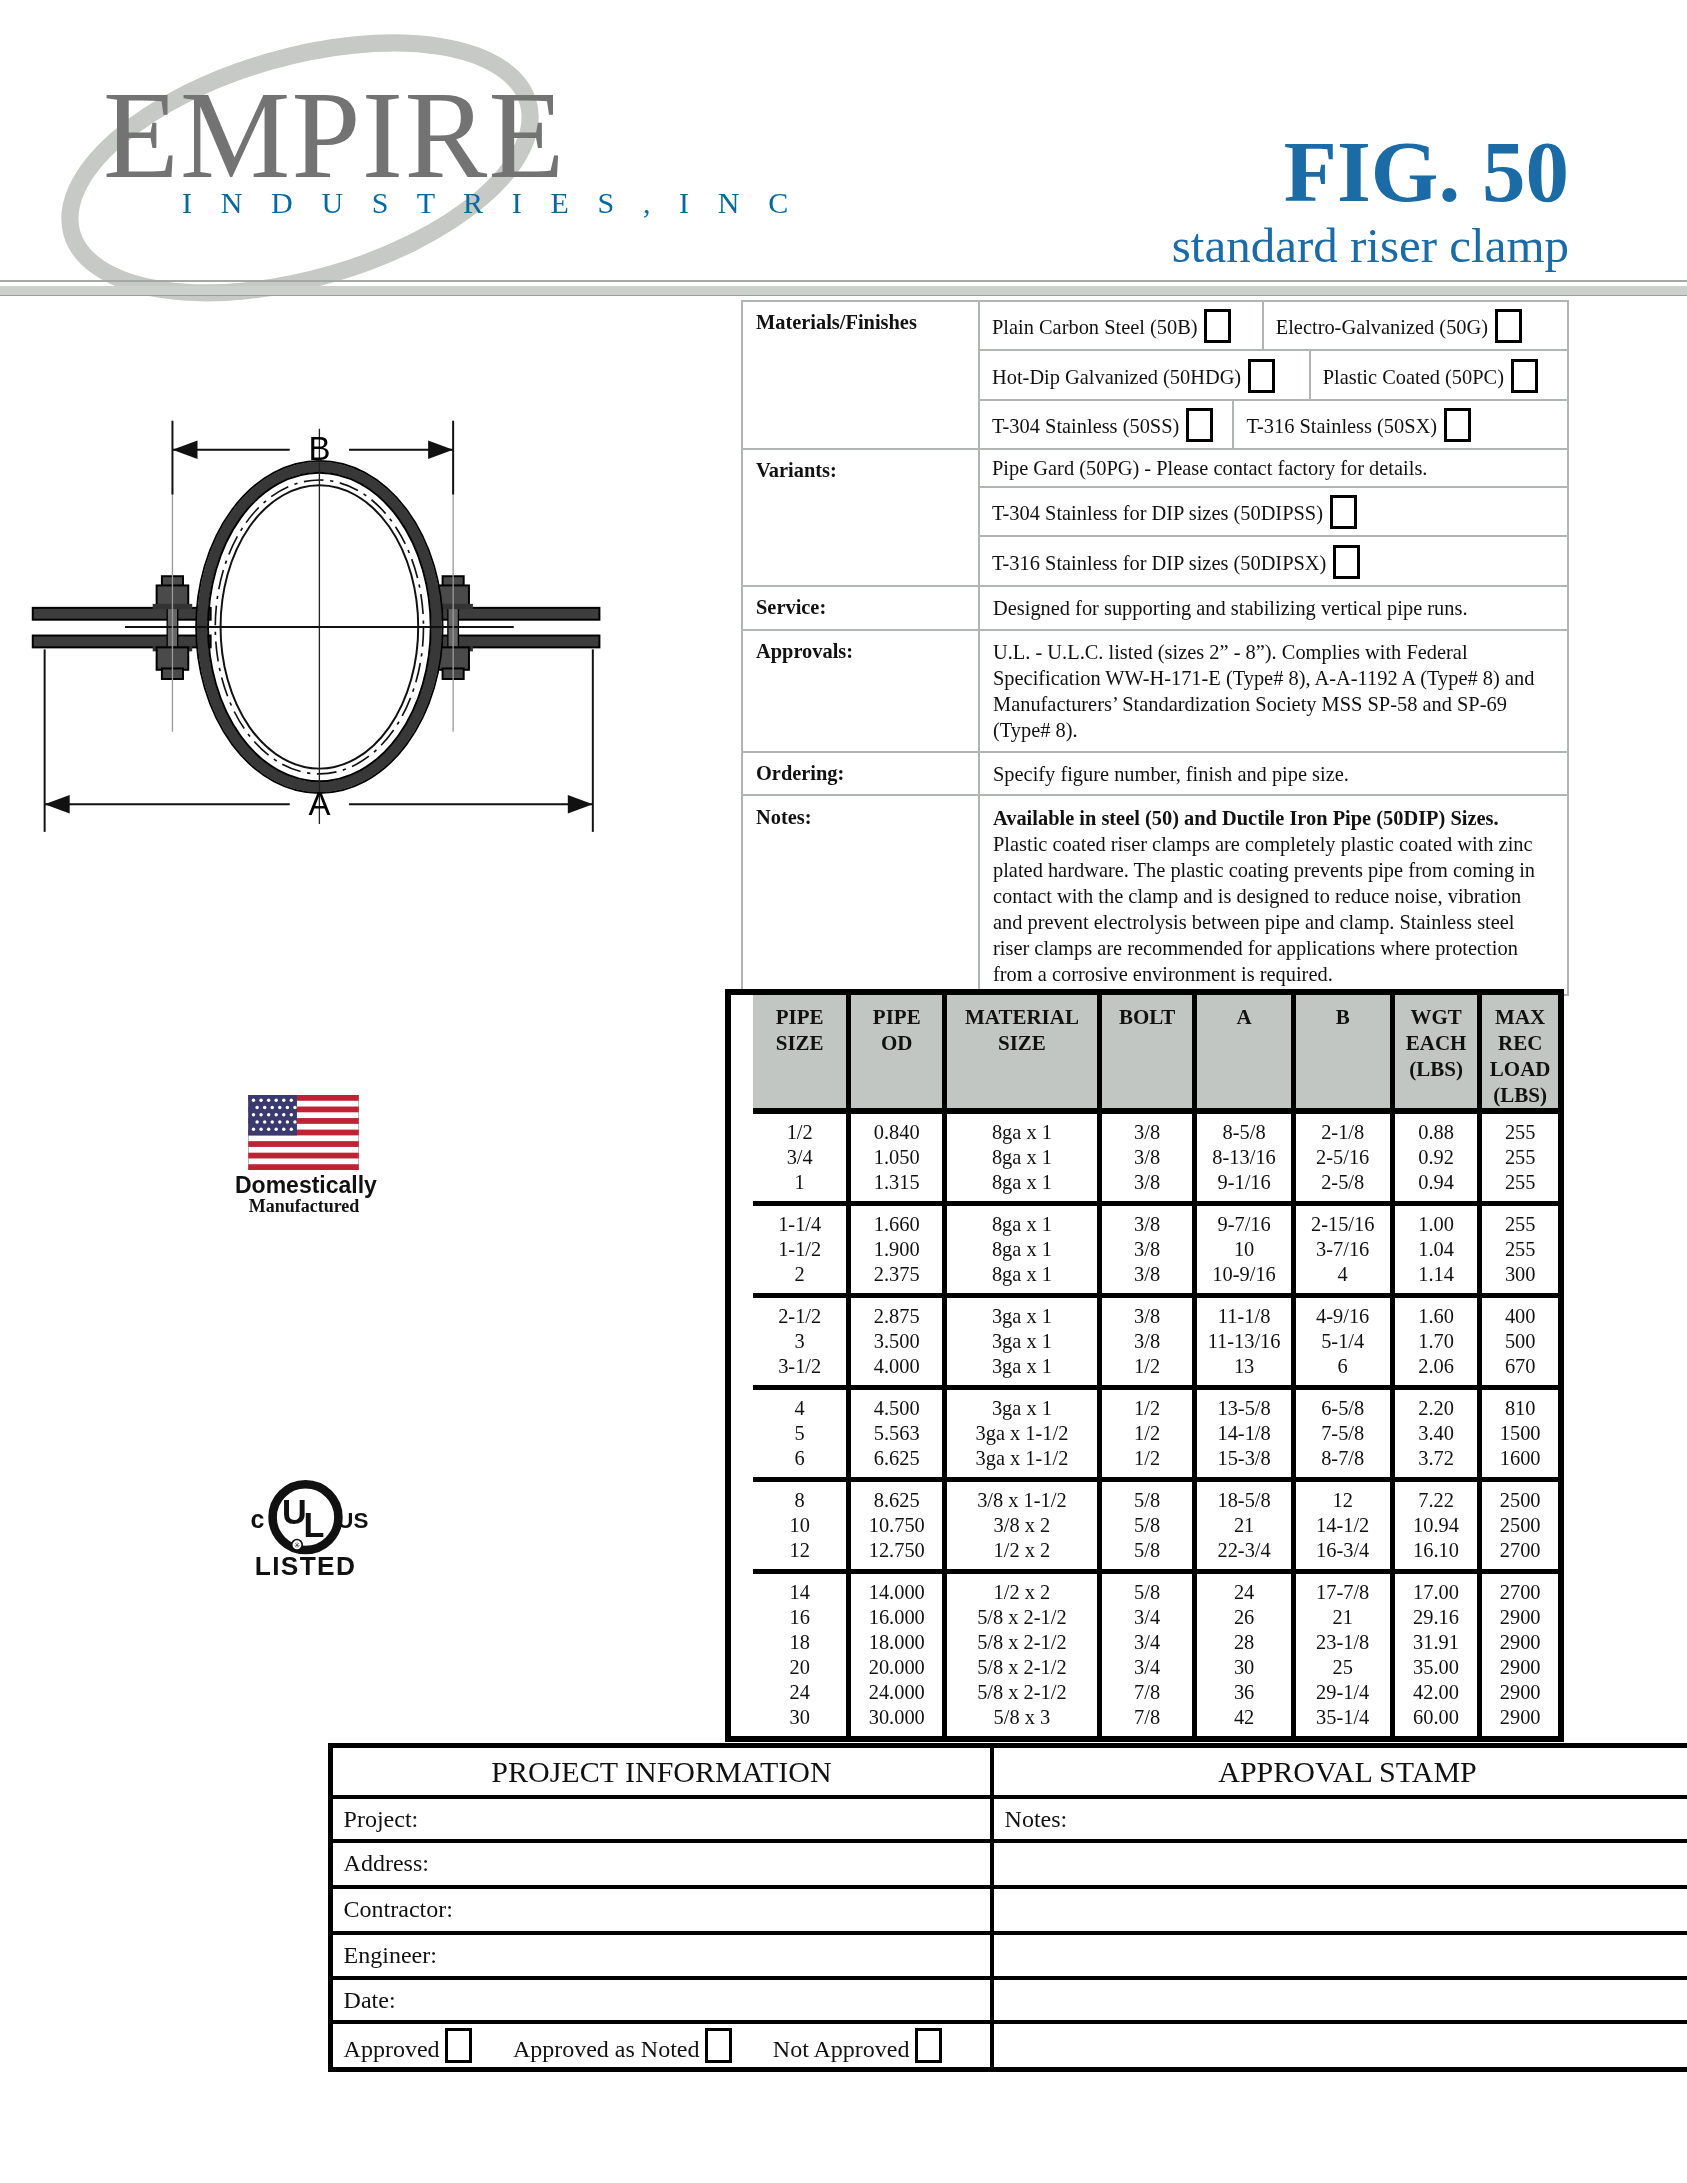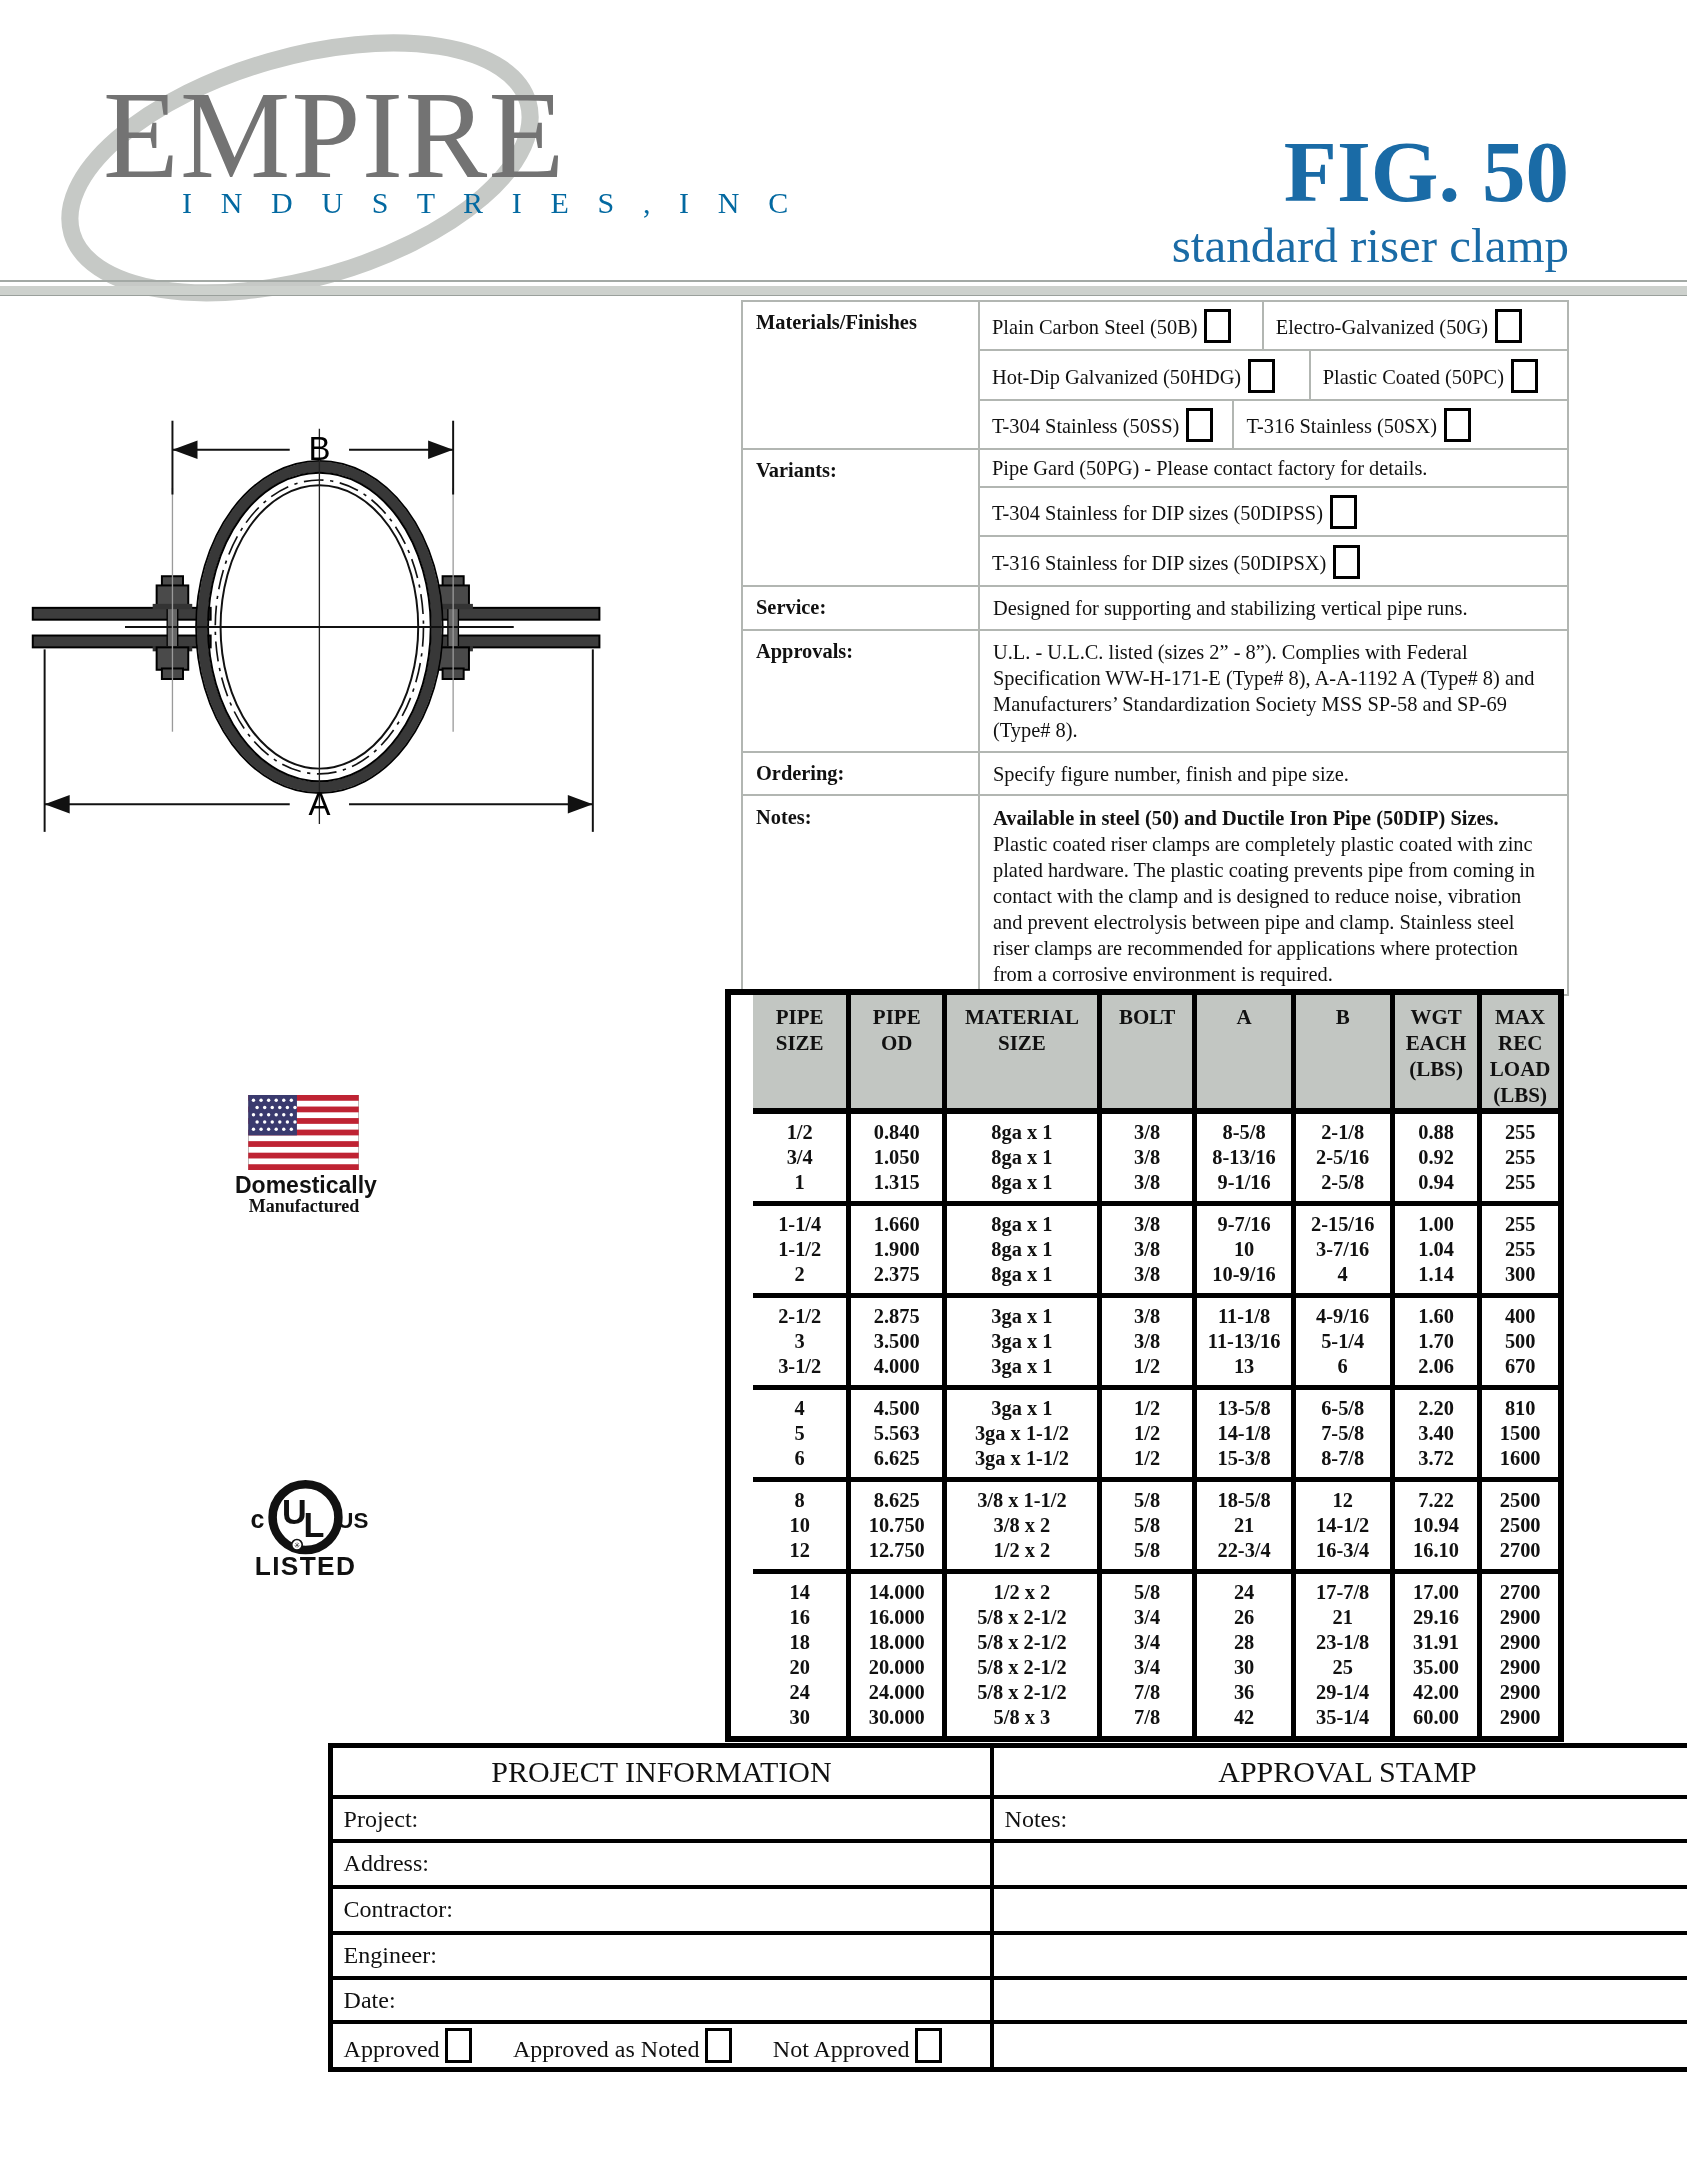--- a/index.html
+++ b/index.html
@@ -32,21 +32,21 @@
   .bold-line{font-weight:bold;}
   .checkbox{display:inline-block;width:21px;height:28px;border:3.3px solid #000;background:#fff;margin-left:6.6px;vertical-align:-9.2px;}
 
   
   .spec-table{position:absolute;left:725px;top:989px;width:839px;border:6.6px solid #000;background:#fff;box-sizing:border-box;padding-left:22px;}
   .spec-header{display:grid;grid-template-columns:11.6% 11.9% 19.2% 11.9% 12.2% 12.3% 10.9% 10%;border-bottom:6px solid #000;}
   .spec-hcell{background:#c2c6c2;min-height:99px;padding-top:9.2px;text-align:center;font-weight:bold;font-size:21px;line-height:26px;box-sizing:border-box;}
   .spec-hcell + .spec-hcell{border-left:5.3px solid #000;}
   .spec-group{display:grid;grid-template-columns:11.6% 11.9% 19.2% 11.9% 12.2% 12.3% 10.9% 10%;}
   .spec-group + .spec-group{border-top:5.3px solid #000;}
-  .spec-col{padding:6px 0;font-weight:bold;}
+  .spec-col{padding:6px 0;}
   .spec-col + .spec-col{border-left:5.3px solid #000;}
   .spec-cell{text-align:center;font-size:20.4px;line-height:25px;white-space:nowrap;}
 
   
   .flag{position:absolute;left:248px;top:1095px;}
   .flag-cap1{position:absolute;left:235px;top:1174px;width:138px;text-align:center;font-family:"Liberation Sans",sans-serif;font-weight:bold;font-size:23px;line-height:22.4px;}
   .flag-cap2{position:absolute;left:235px;top:1196px;width:138px;text-align:center;font-family:Liberation Serif, serif;font-weight:bold;font-size:18px;}
   .ul-badge{position:absolute;left:243px;top:1476px;}
 
   

